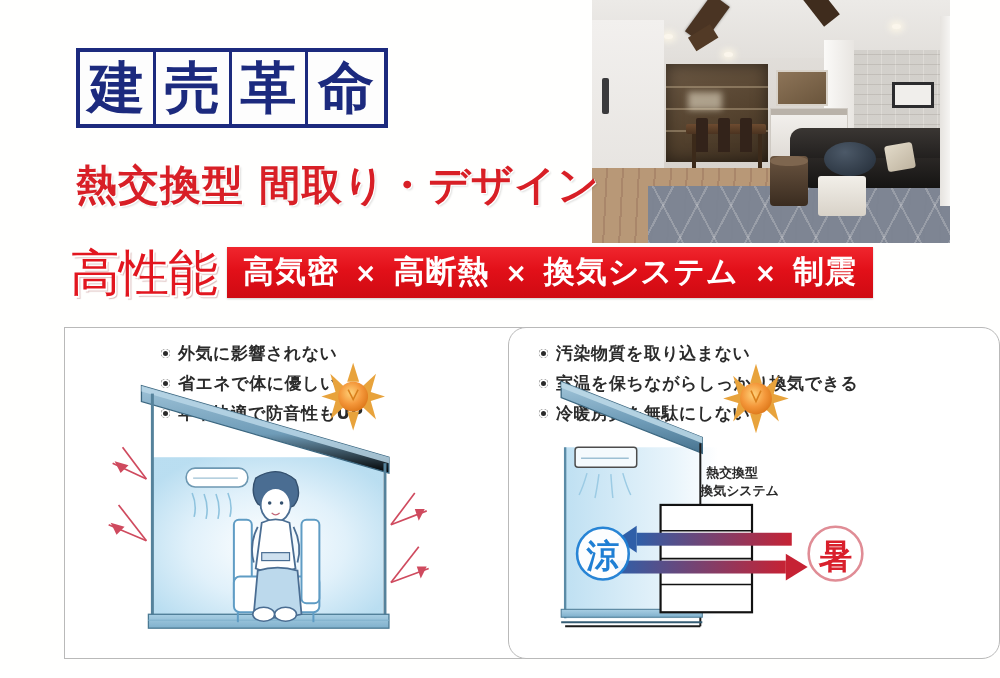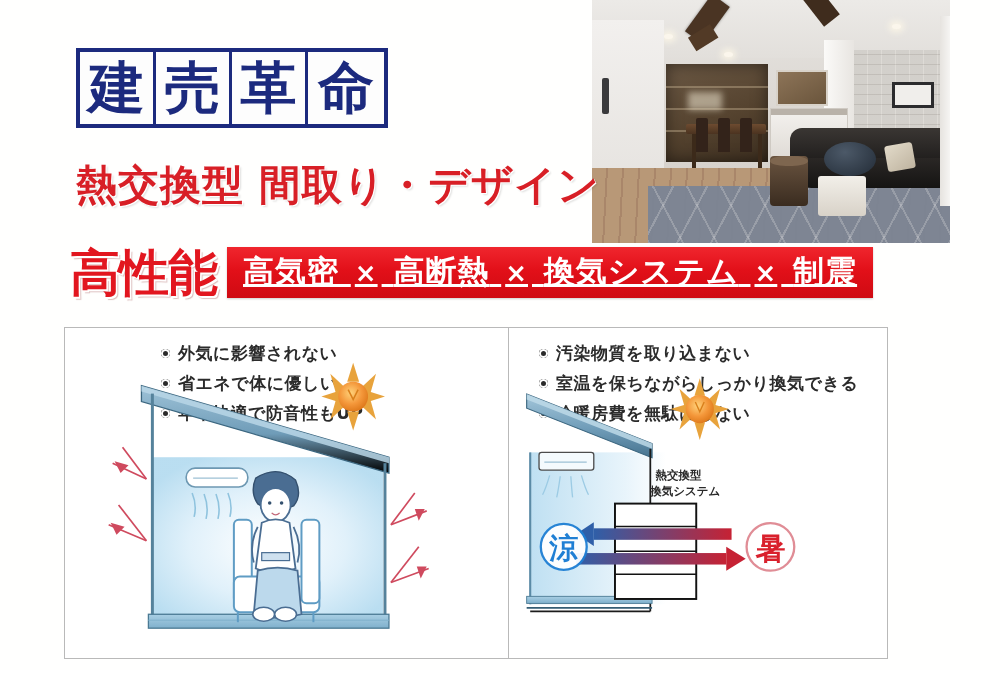--- a/index.html
+++ b/index.html
@@ -111,40 +111,40 @@
   .subtitle-red {
     position: absolute; left: 76px; top: 158px;
     color: #d81f26; font-weight: 900; font-size: 41px; letter-spacing: 1px;
     text-shadow: 1px 1px 0 #fff, 2px 2px 2px rgba(0,0,0,.12);
     white-space: nowrap;
   }
 
   
   .perf-row { position: absolute; left: 70px; top: 247px; display: flex; align-items: center; }
   .perf-label {
-    color: #e2161f; font-weight: 700; font-size: 50px; line-height: 1;
+    color: #e2161f; font-weight: 400; font-size: 50px; line-height: 1;
     letter-spacing: -1px;
     text-shadow: 1.5px 1.5px 0 #fff, 2.5px 2.5px 1px rgba(120,0,0,.25);
     margin-right: 10px;
   }
   .perf-banner {
     background: linear-gradient(180deg,#f0262e 0%,#e21019 45%,#cf0a12 100%);
     color: #ffffff; font-weight: 900; font-size: 31px;
     padding: 9px 16px 11px 16px; letter-spacing: 1px; white-space: nowrap;
-    line-height: 1; box-shadow: 0 1px 2px rgba(0,0,0,.2); text-decoration: underline;
+    line-height: 1; box-shadow: 0 1px 2px rgba(0,0,0,.2);
   }
   .perf-banner .x-mark { font-weight: 700; font-size: 26px; padding: 0 4px; }
 
   
   .panel {
     position: absolute; top: 327px; height: 332px;
     border: 1px solid #b9b9b9; background: #ffffff; overflow: hidden;
   }
   .panel-left  { left: 64px;  width: 467px; }
-  .panel-right { left: 508px; width: 380px; }
+  .panel-right { left: 508px; width: 492px; border-radius: 18px; }
 
   .bullets { position: absolute; left: 0; top: 14px; width: 100%; }
   .bullets.left-b  { padding-left: 96px; }
   .bullets.right-b { padding-left: 30px; }
   .bullet-item {
     display: flex; align-items: center; font-size: 17px; font-weight: 700;
     color: #2b2b2b; margin-bottom: 7px; letter-spacing: .5px; white-space: nowrap;
   }
   .bullet-dot {
     width: 9px; height: 9px; border-radius: 50%; background: #2b2b2b;

